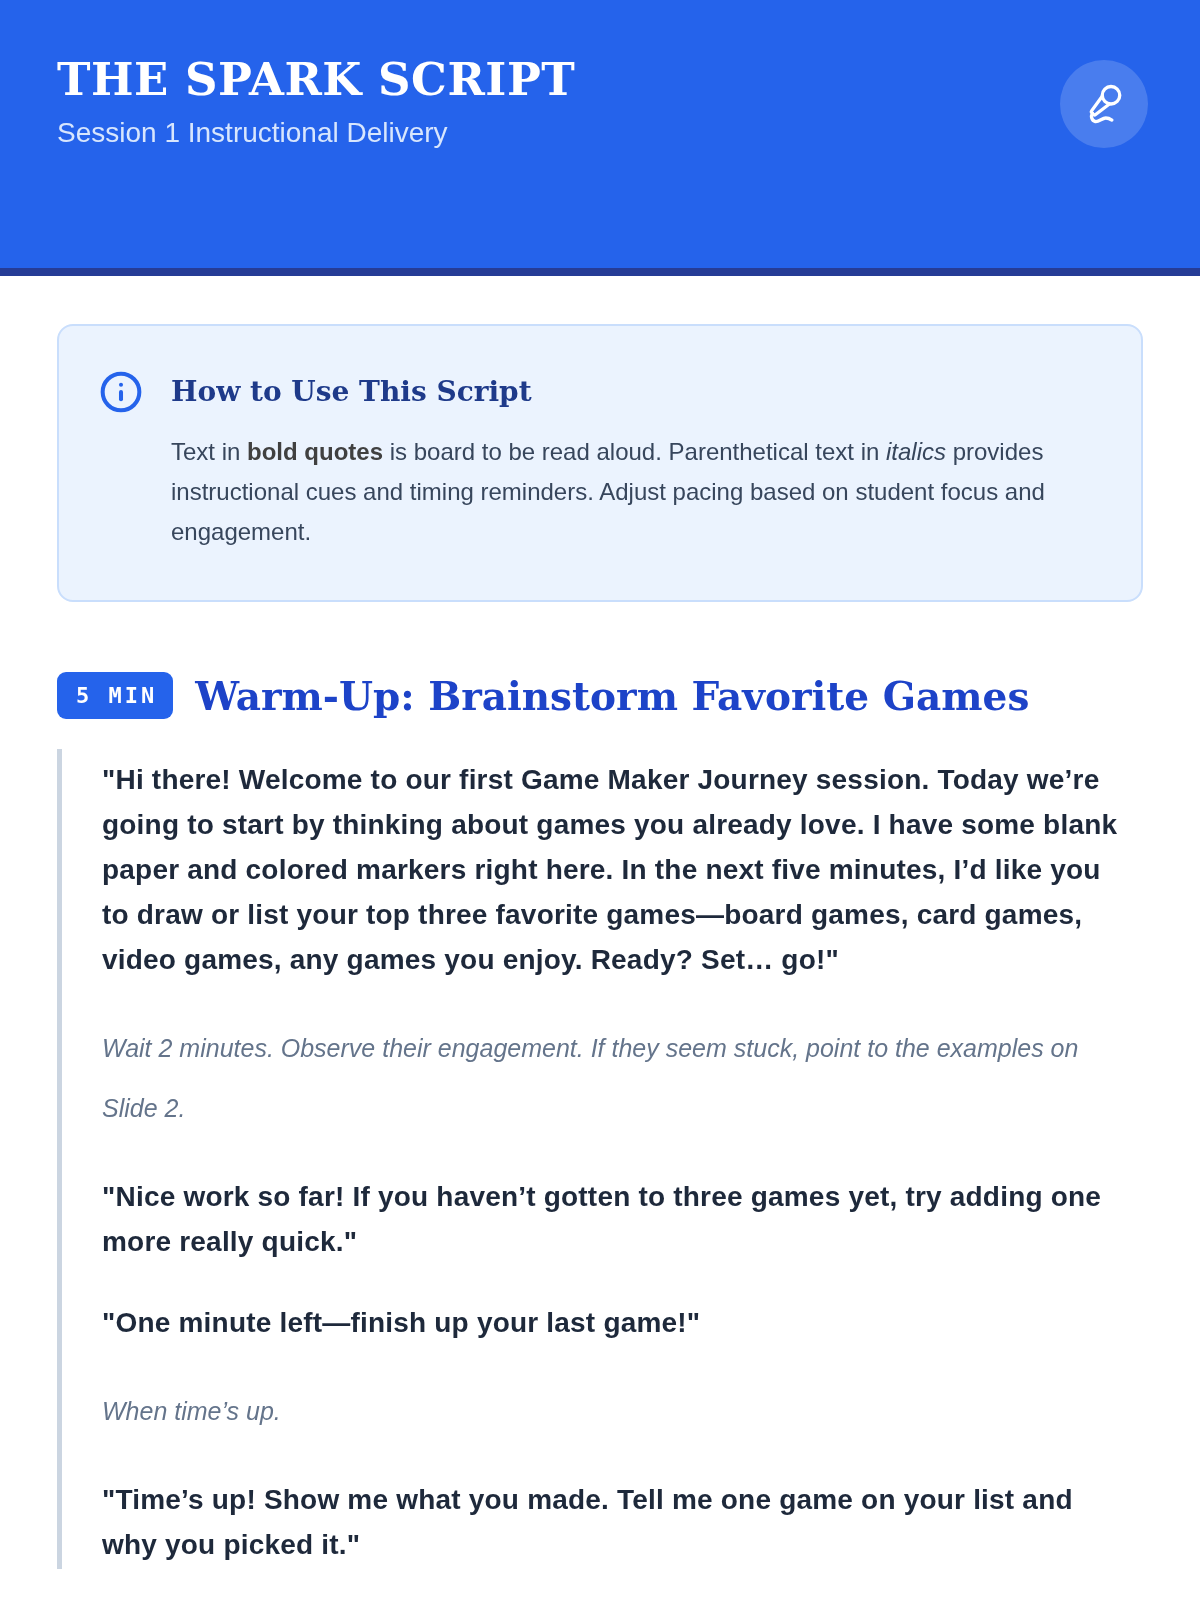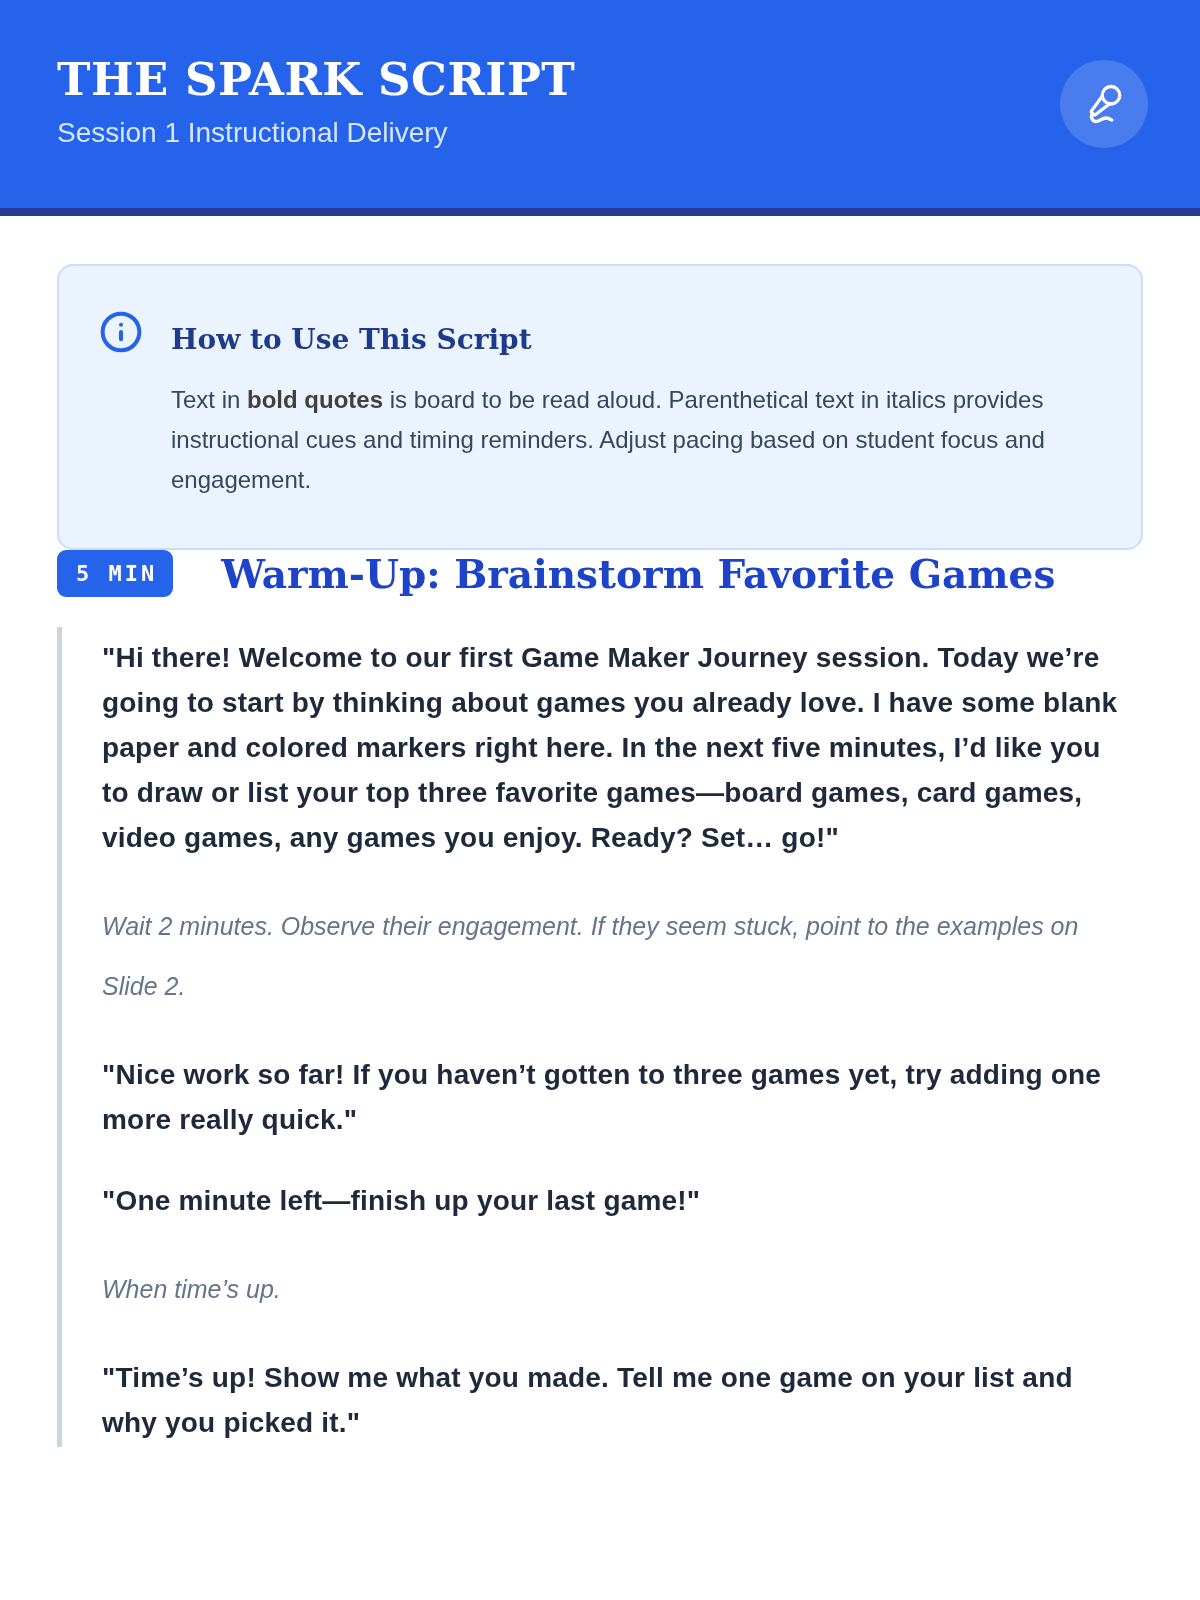--- a/index.html
+++ b/index.html
@@ -18,21 +18,21 @@
   }
   *{margin:0;padding:0;box-sizing:border-box;}
   html,body{width:1200px;}
   body{
     height:1600px;
     background:#ffffff;
     font-family:"Liberation Sans", sans-serif;
     overflow:hidden;
   }
   .header{
-    height:216px;
+    height:276px;
     background:var(--accent);
     border-bottom:8px solid var(--header-border);
     padding:54px 57px 0;
     position:relative;
   }
   .header h1{
     font-family:"DejaVu Serif", serif;
     font-weight:700;
     font-size:45px;
     line-height:52px;
@@ -77,34 +77,35 @@
   .info-icon svg{
     width:44px;height:44px;
     stroke:var(--accent);stroke-width:2.2;fill:none;
     stroke-linecap:round;stroke-linejoin:round;
   }
   .info-content h2{
     font-family:"DejaVu Serif", serif;
     font-weight:700;
     font-size:28px;
     color:var(--navy);
-    margin:13px 0 24px;
+    margin:5px 0 24px;
   }
   .info-text{
     font-size:24px;
     line-height:40px;
     color:var(--info-text);
     max-width:900px;
   }
   .info-text .b{font-weight:700;color:#404040;}
-  .info-text .i{}
+  .info-text .i{font-style:italic;}
   .section-heading{
     display:flex;
     align-items:center;
-    gap:48px;
+    gap:22px;
+    margin-top:70px;
   }
   .badge{
     background:var(--accent);
     color:#ffffff;
     font-family:"DejaVu Sans Mono", monospace;
     font-weight:700;
     font-size:22px;
     letter-spacing:3px;
     padding:11px 16px 11px 19px;
     border-radius:9px;

